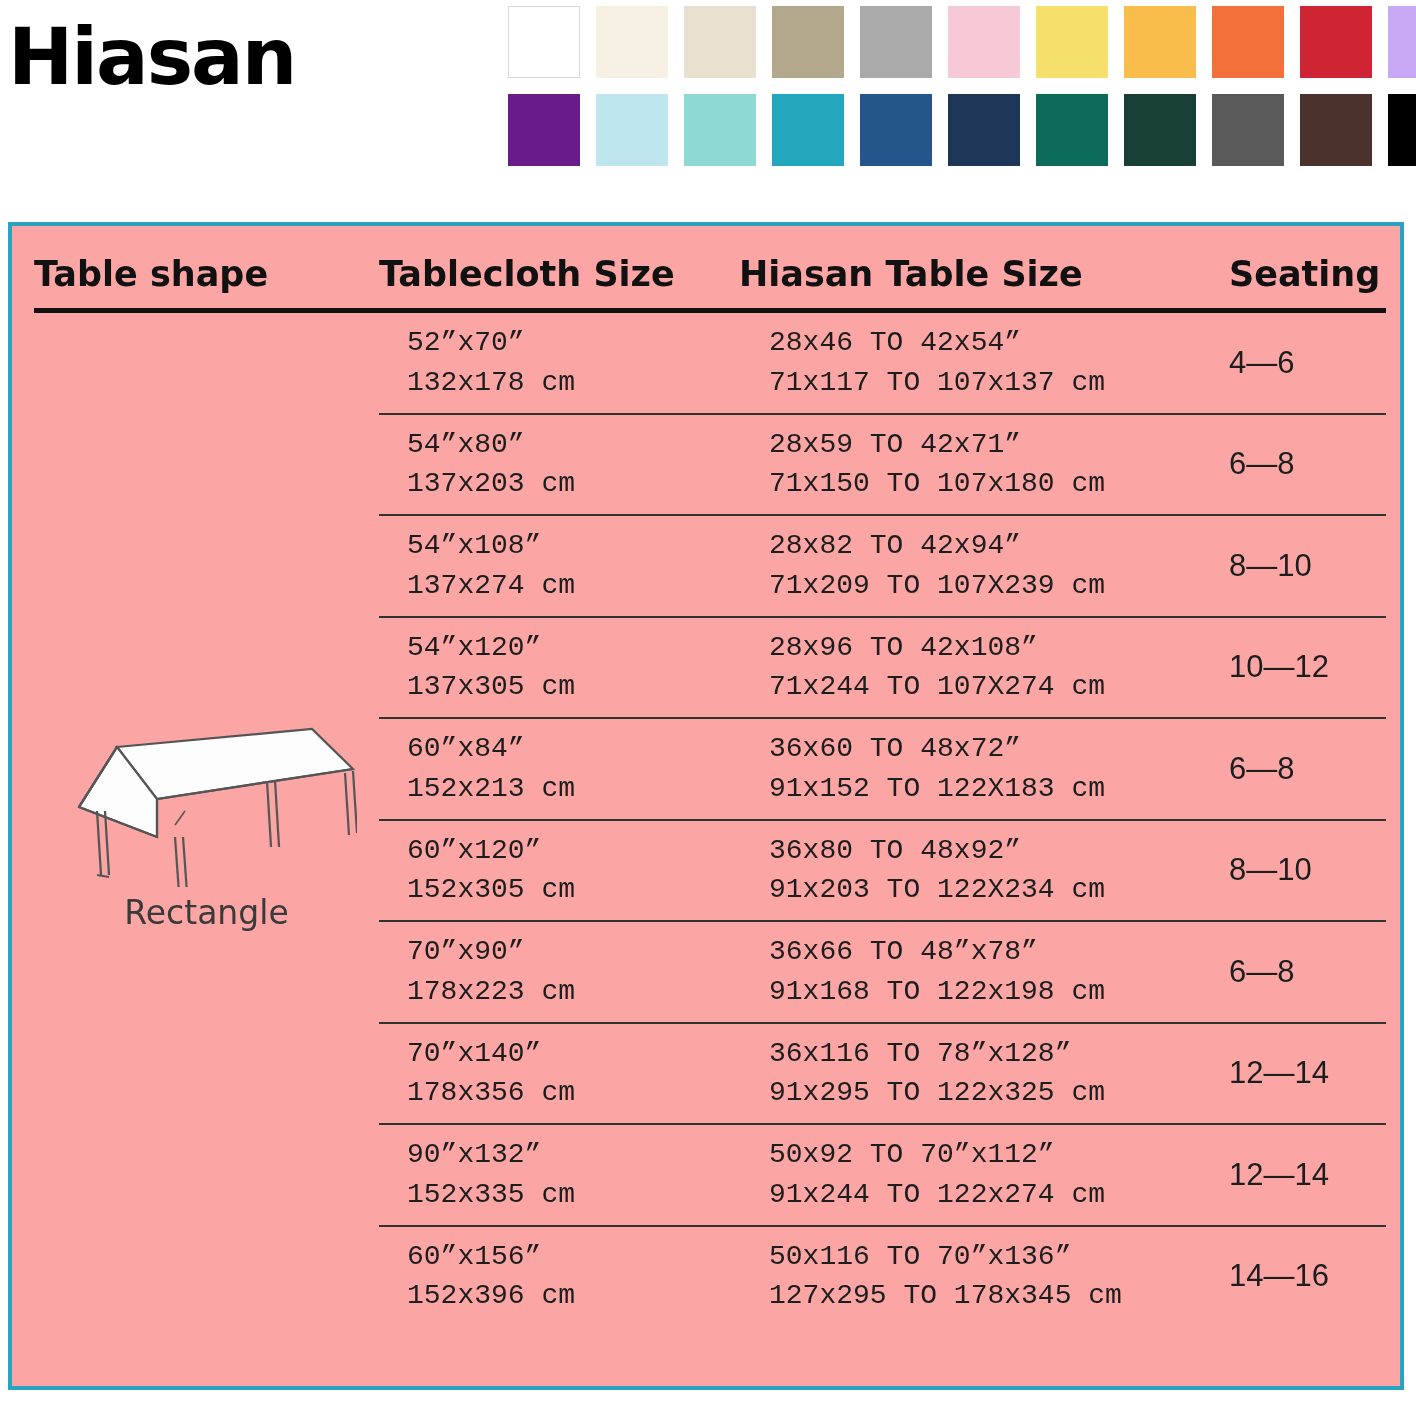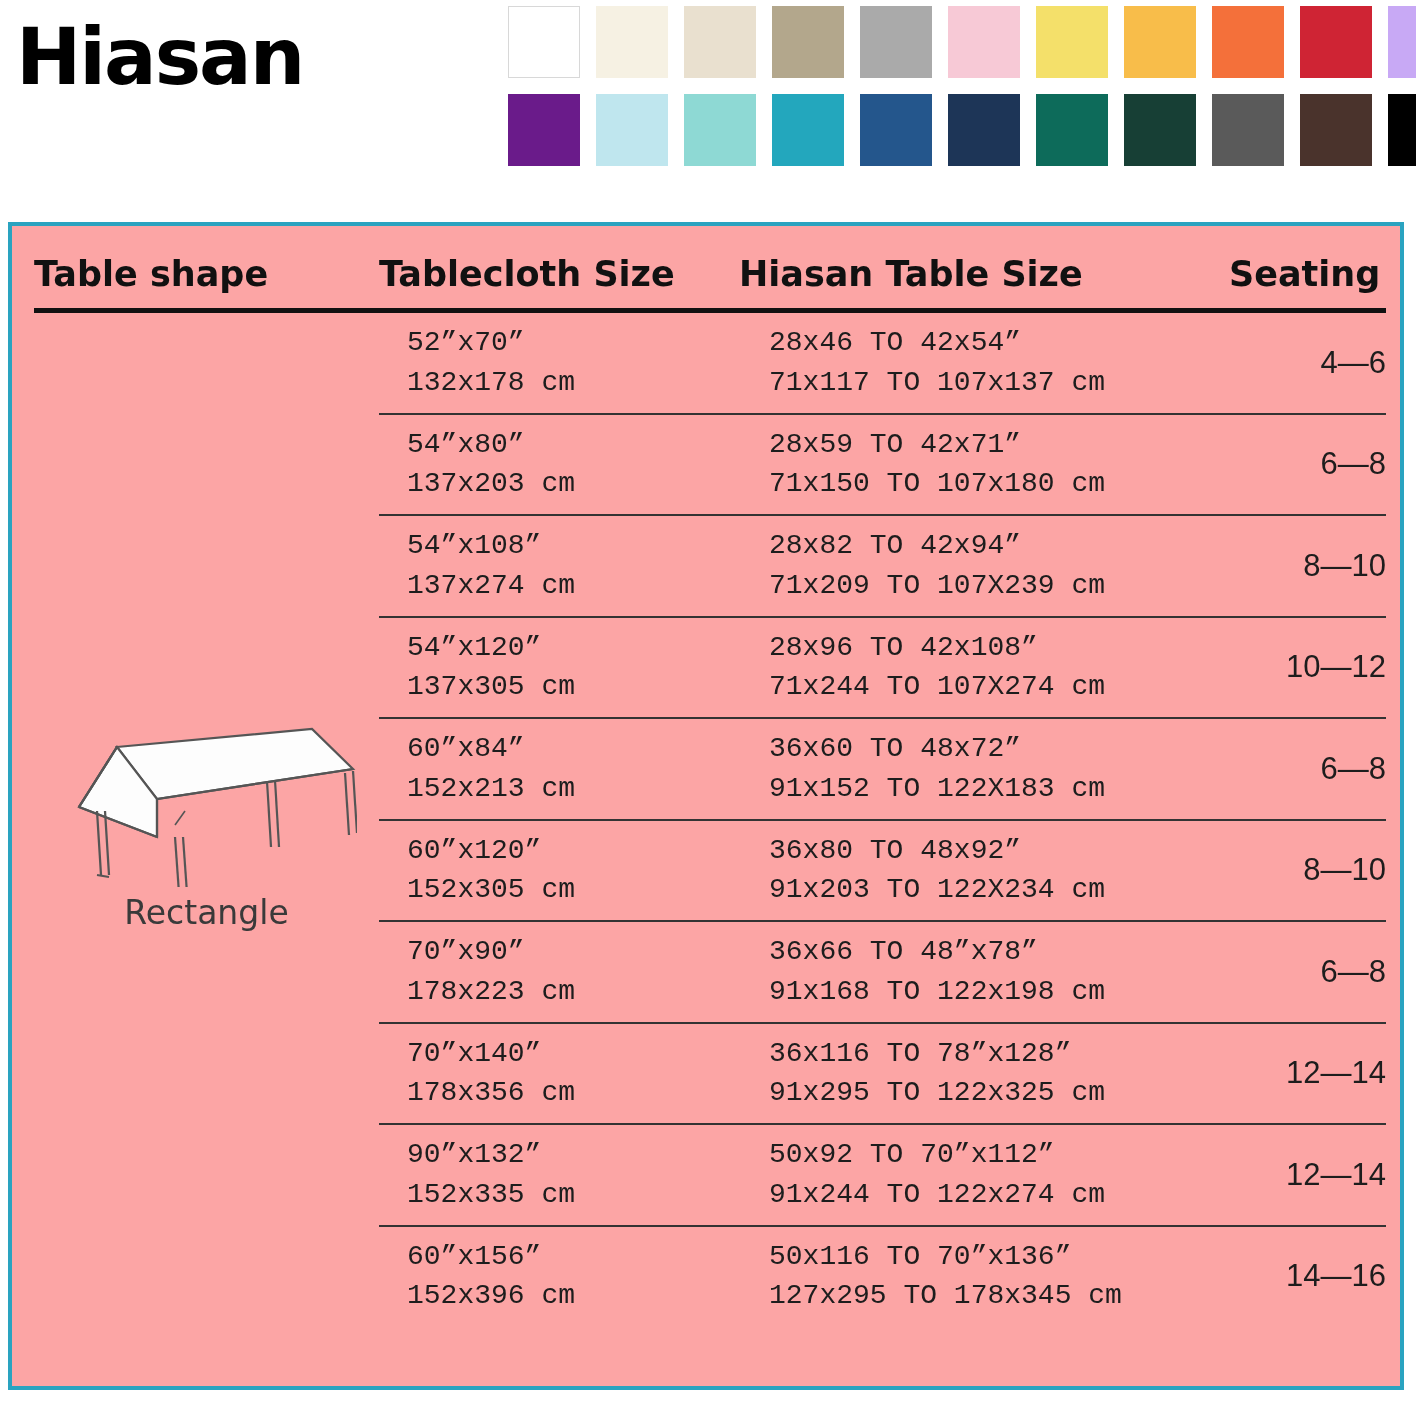--- a/index.html
+++ b/index.html
@@ -23,21 +23,21 @@
     padding: 0;
     height: 190px;
     position: relative;
   }
   .brand {
     font-family: "DejaVu Sans", sans-serif;
     font-weight: bold;
     font-size: 78px;
     letter-spacing: -2px;
     line-height: 1;
-    margin-left: 16px;
+    margin-left: 8px;
     margin-top: 18px;
     color: #000;
     white-space: nowrap;
   }
   .swatch-block {
     position: absolute;
     left: 508px;
     top: 6px;
   }
   .swatch-row {
@@ -110,21 +110,21 @@
     font-family: Liberation Mono, monospace;
     font-size: 28px;
     color: #1d1d1d;
     line-height: 1.42;
     white-space: nowrap;
     margin-left: 24px;
   }
   td.cloth .cell-pad { padding-left: 4px; }
   td.fitted .cell-pad { padding-left: 6px; }
   td.seating {
-    text-align: right;
+    text-align: left;
   }
   .seat-text {
     font-family: "Liberation Sans", sans-serif;
     font-size: 31px;
     color: #1d1d1d;
     white-space: nowrap;
   }
 
   
   td.shape {

